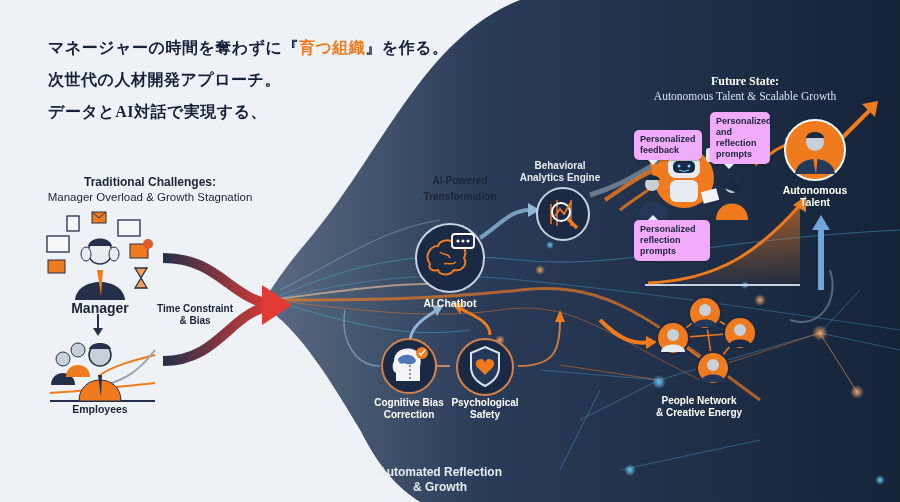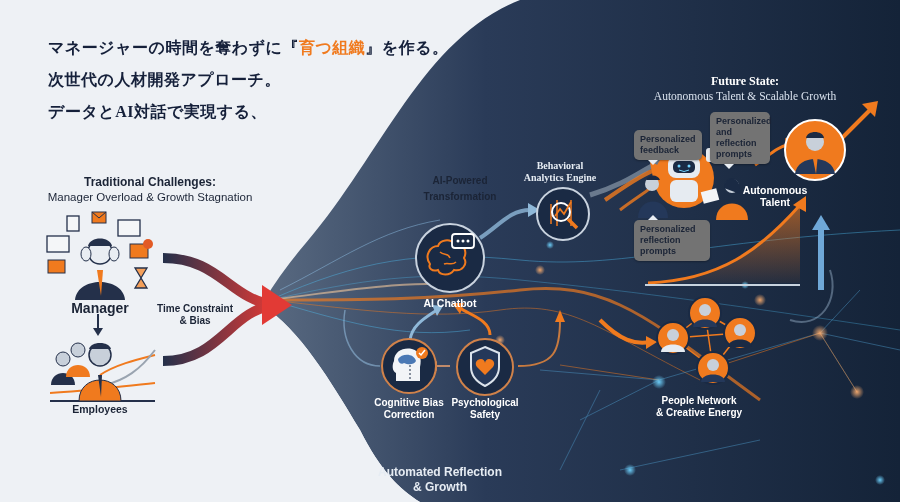--- a/index.html
+++ b/index.html
@@ -8,21 +8,21 @@
   .canvas { position: absolute; inset: 0; width: 900px; height: 502px; overflow: hidden; }
   .bg-svg { position: absolute; inset: 0; }
   .abs { position: absolute; }
   .headline { left: 48px; top: 32px; font-family: Liberation Serif, serif; font-weight: bold; color: #15203a; font-size: 16px; line-height: 32px; letter-spacing: 0.5px; }
   .headline .accent { color: #f07a1e; }
   .lbl { text-align: center; font-weight: bold; }
   .dark { color: #1b2436; }
   .light { color: #ffffff; }
   .sub-light { color: #d9e2ee; font-weight: normal; }
   .sub-dark { color: #1b2436; font-weight: normal; }
-  .bubble { background: #737373; border-radius: 5px; color: #1b2436; font-weight: bold; font-size: 9px; line-height: 11px; padding: 4px 6px; box-shadow: 0 1px 2px rgba(0,0,0,0.3); }
+  .bubble { background: #f0abfc; border-radius: 5px; color: #1b2436; font-weight: bold; font-size: 9px; line-height: 11px; padding: 4px 6px; box-shadow: 0 1px 2px rgba(0,0,0,0.3); }
   .bubble::after { content: ""; position: absolute; bottom: -5px; left: 14px; border: 5px solid transparent; border-top-color: #e9eef4; border-bottom: 0; }
   .bubble.tail-up::after { bottom: auto; top: -5px; border-top: 0; border-bottom: 5px solid #e9eef4; }
 </style>
 </head>
 <body>
 
 <div class="canvas">
 
   <svg class="bg-svg" width="900" height="502" viewBox="0 0 900 502">
     <defs>
@@ -193,21 +193,21 @@
     <circle cx="36" cy="36" r="34" fill="#1a2a44" stroke="#c9d3df" stroke-width="2"></circle>
     <path d="M16 42 C10 34 16 24 24 24 C26 18 36 16 40 22 C48 20 54 28 50 36 C54 42 48 50 40 48 C36 54 26 54 24 48 C18 50 14 46 16 42 Z" fill="none" stroke="#f07a1e" stroke-width="2"></path>
     <path d="M26 30 C30 34 34 30 36 36 M30 42 C34 40 38 44 42 40" fill="none" stroke="#f07a1e" stroke-width="1.5"></path>
     <rect x="38" y="12" width="22" height="14" rx="3" fill="#1a2a44" stroke="#ffffff" stroke-width="1.8"></rect>
     <circle cx="44" cy="19" r="1.5" fill="#fff"></circle>
       <circle cx="49" cy="19" r="1.5" fill="#fff"></circle>
       <circle cx="54" cy="19" r="1.5" fill="#fff"></circle>
   </svg>
   <div class="abs lbl light" style="left:405px; top:297px; width:90px; font-size:10.5px;">AI Chatbot</div>
 
-  <div class="abs lbl light" style="left:510px; top:160px; width:100px; font-size:10px; line-height:12px; color:#e6ecf3;font-family:Liberation Serif, serif;">
+  <div class="abs lbl light" style="left:510px; top:160px; width:100px; font-size:10px; line-height:12px; color:#e6ecf3;">
     <div>Behavioral</div>
     <div>Analytics Engine</div>
   </div>
   <svg class="abs" style="left:535px; top:186px;" width="56" height="56" viewBox="0 0 56 56">
     <circle cx="28" cy="28" r="26" fill="#1a2a44" stroke="#c9d3df" stroke-width="2"></circle>
     <line x1="16" y1="18" x2="16" y2="38" stroke="#f07a1e" stroke-width="1.5"></line>
     <line x1="22" y1="14" x2="22" y2="40" stroke="#f07a1e" stroke-width="1.5"></line>
     <line x1="36" y1="14" x2="36" y2="40" stroke="#f07a1e" stroke-width="1.5"></line>
     <circle cx="26" cy="26" r="9" fill="none" stroke="#ffffff" stroke-width="2"></circle>
     <path d="M20 30 L25 23 L29 28 L36 16" fill="none" stroke="#f07a1e" stroke-width="1.8"></path>
@@ -284,21 +284,21 @@
     <div>reflection prompts</div>
   </div>
 
   <svg class="abs" style="left:783px; top:118px;" width="64" height="64" viewBox="0 0 64 64">
     <circle cx="32" cy="32" r="30" fill="#f07a1e" stroke="#ffffff" stroke-width="2"></circle>
     <circle cx="32" cy="24" r="9" fill="#c8d0da"></circle>
     <path d="M23 20 C24 12 40 12 41 20" fill="#1a2a44"></path>
     <path d="M12 56 C14 36 50 36 52 56 Z" fill="#24385a"></path>
     <polygon points="29,36 35,36 33,56" fill="#f07a1e"></polygon>
   </svg>
-  <div class="abs lbl light" style="left:725px; top:184px; width:100px; font-size:10.5px; line-height:12px;">
+  <div class="abs lbl light" style="left:765px; top:184px; width:100px; font-size:10.5px; line-height:12px;">
     <div>Autonomous</div>
     <div>Talent</div>
   </div>
 
   <svg class="abs" style="left:655px; top:293px;" width="110" height="100" viewBox="0 0 110 100">
     <g stroke="#f07a1e" stroke-width="1.5">
       <line x1="50" y1="20" x2="18" y2="45"></line>
       <line x1="50" y1="20" x2="85" y2="40"></line>
       <line x1="18" y1="45" x2="85" y2="40"></line>
       <line x1="50" y1="20" x2="58" y2="75"></line>

